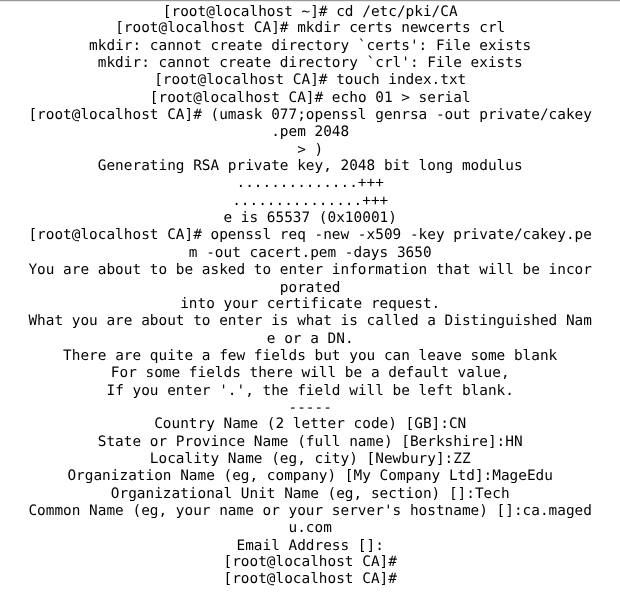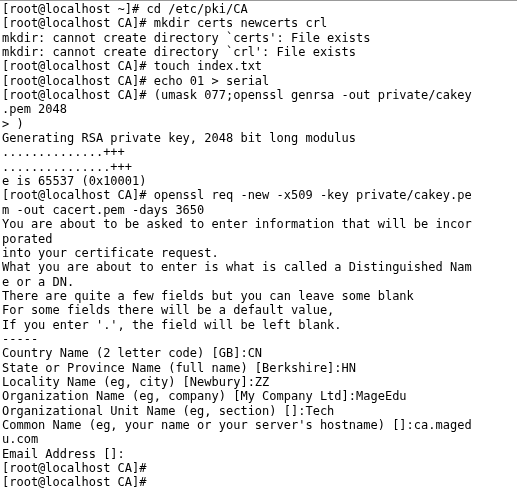--- a/index.html
+++ b/index.html
@@ -24,20 +24,21 @@
     font-family: "DejaVu Sans Mono", "Liberation Mono", monospace;
     font-size: 12px;
     line-height: 14.35px;
     color: #000000;
     white-space: pre;
     letter-spacing: 0px;
   }
   .line {
     height: 14.35px;
     white-space: pre;
+    text-align: center;
   }
 </style>
 </head>
 <body>
 
 <div id="terminal">
   <div id="screen"><div class="line">[root@localhost ~]# cd /etc/pki/CA</div><div class="line">[root@localhost CA]# mkdir certs newcerts crl</div><div class="line">mkdir: cannot create directory `certs': File exists</div><div class="line">mkdir: cannot create directory `crl': File exists</div><div class="line">[root@localhost CA]# touch index.txt</div><div class="line">[root@localhost CA]# echo 01 &gt; serial</div><div class="line">[root@localhost CA]# (umask 077;openssl genrsa -out private/cakey</div><div class="line">.pem 2048</div><div class="line">&gt; )</div><div class="line">Generating RSA private key, 2048 bit long modulus</div><div class="line">..............+++</div><div class="line">...............+++</div><div class="line">e is 65537 (0x10001)</div><div class="line">[root@localhost CA]# openssl req -new -x509 -key private/cakey.pe</div><div class="line">m -out cacert.pem -days 3650</div><div class="line">You are about to be asked to enter information that will be incor</div><div class="line">porated</div><div class="line">into your certificate request.</div><div class="line">What you are about to enter is what is called a Distinguished Nam</div><div class="line">e or a DN.</div><div class="line">There are quite a few fields but you can leave some blank</div><div class="line">For some fields there will be a default value,</div><div class="line">If you enter '.', the field will be left blank.</div><div class="line">-----</div><div class="line">Country Name (2 letter code) [GB]:CN</div><div class="line">State or Province Name (full name) [Berkshire]:HN</div><div class="line">Locality Name (eg, city) [Newbury]:ZZ</div><div class="line">Organization Name (eg, company) [My Company Ltd]:MageEdu</div><div class="line">Organizational Unit Name (eg, section) []:Tech</div><div class="line">Common Name (eg, your name or your server's hostname) []:ca.maged</div><div class="line">u.com</div><div class="line">Email Address []:</div><div class="line">[root@localhost CA]#</div><div class="line">[root@localhost CA]#</div></div>
 </div>
 
 </body></html>

